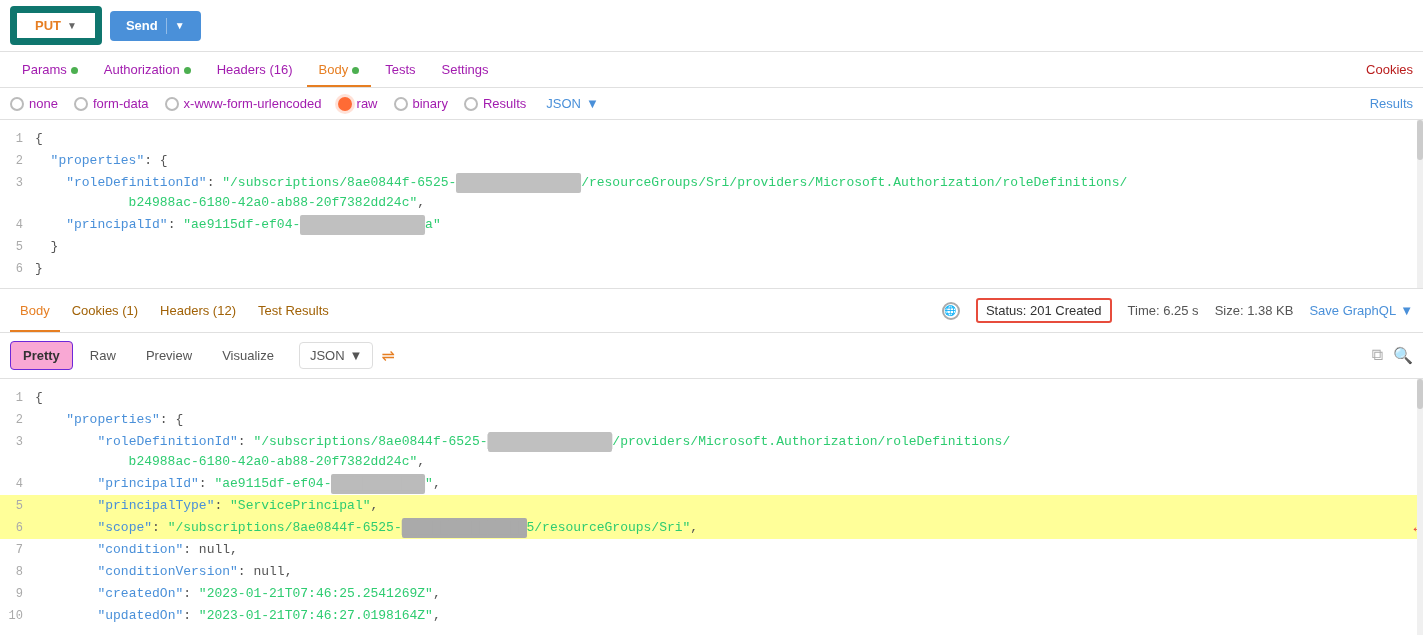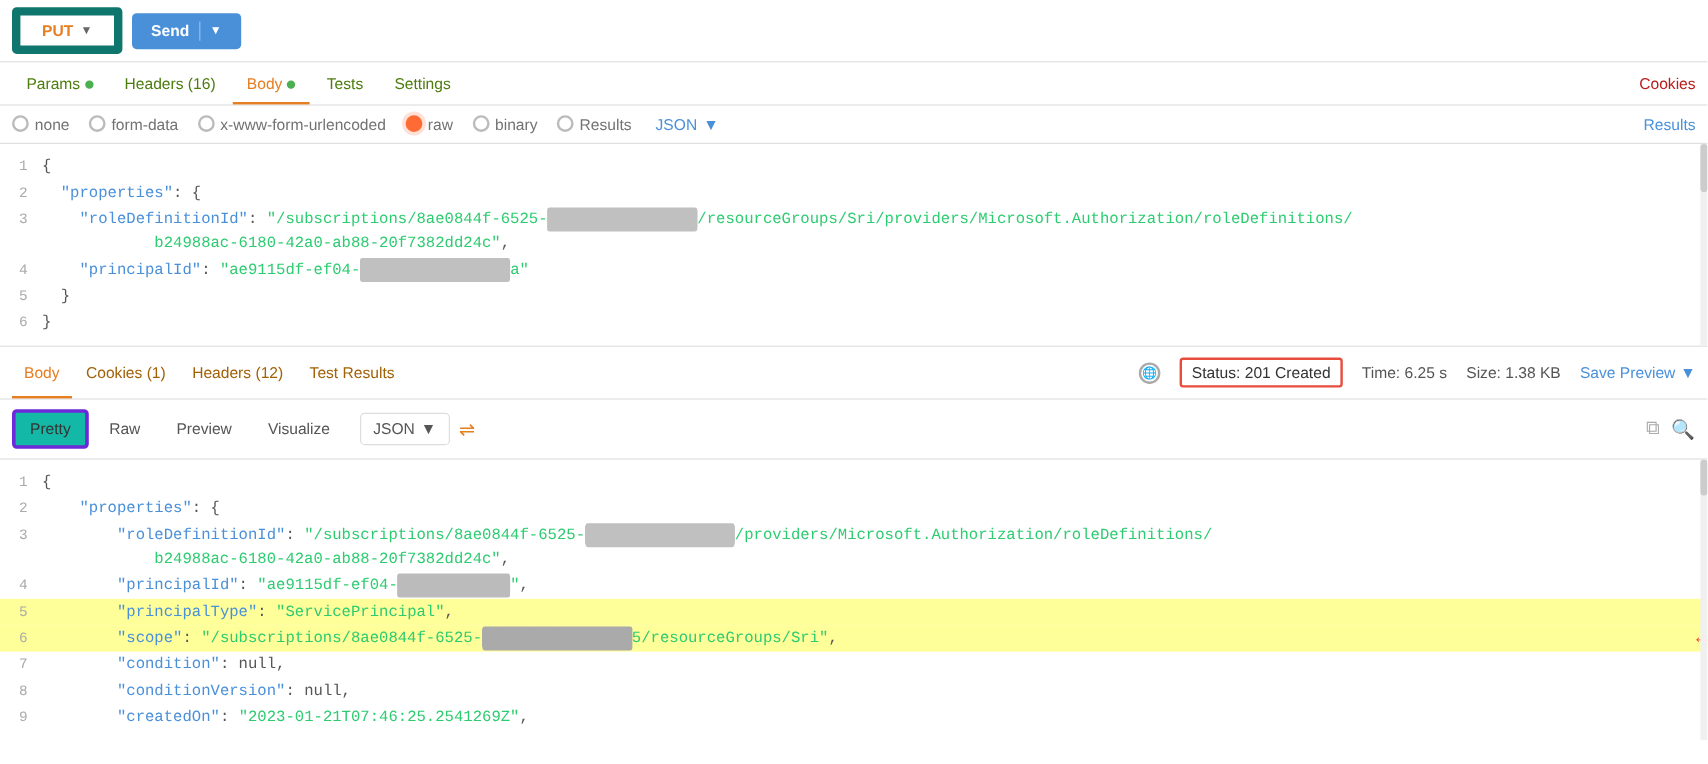--- a/index.html
+++ b/index.html
@@ -9,29 +9,29 @@
     .top-bar { display: flex; align-items: center; padding: 6px 10px; border-bottom: 1px solid #e0e0e0; gap: 8px; }
     .method-select { display: flex; align-items: center; background: #fff; border: 7px solid #0f766e; border-radius: 4px; padding: 5px 18px; font-size: 13px; font-weight: 600; color: #e67e22; gap: 6px; cursor: pointer; min-width: 90px; }
     .method-select .chevron { font-size: 10px; color: #666; }
     .url-bar { flex: 1; border: 1px solid #ddd; border-radius: 4px; padding: 6px 10px; font-size: 12px; color: #555; background: #fff; overflow: hidden; text-overflow: ellipsis; white-space: nowrap; }
     .send-btn { display: flex; align-items: center; background: #4a90d9; color: #fff; border: none; border-radius: 4px; padding: 7px 16px; font-size: 13px; font-weight: 600; cursor: pointer; gap: 8px; }
     .send-btn .divider { width: 1px; height: 16px; background: rgba(255,255,255,0.4); }
     .send-btn .arrow { font-size: 10px; }
 
     
     .tabs-row { display: flex; align-items: center; padding: 0 10px; border-bottom: 1px solid #e0e0e0; gap: 2px; }
-    .tab { padding: 10px 12px; font-size: 13px; color: #4d7c0f; cursor: pointer; position: relative; white-space: nowrap; }
+    .tab { padding: 10px 12px; font-size: 13px; color: #a21caf; cursor: pointer; position: relative; white-space: nowrap; }
     .tab .dot { display: inline-block; width: 7px; height: 7px; border-radius: 50%; margin-left: 4px; vertical-align: middle; }
     .tab.active { color: #e67e22; }
     .tab.active::after { content: ''; position: absolute; bottom: 0; left: 0; right: 0; height: 2px; background: #e67e22; }
     .tabs-row .cookies-link { margin-left: auto; color: #b91c1c; cursor: pointer; font-size: 13px; }
 
     
     .body-options { display: flex; align-items: center; padding: 8px 10px; border-bottom: 1px solid #e0e0e0; gap: 16px; }
-    .radio-opt { display: flex; gap: 5px; cursor: pointer; font-size: 13px; color: #737373; }
+    .radio-opt { display: flex; align-items: center; gap: 5px; cursor: pointer; font-size: 13px; color: #a21caf; }
     .radio-circle { width: 14px; height: 14px; border-radius: 50%; border: 2px solid #aaa; display: inline-block; flex-shrink: 0; }
     .radio-circle.active { border-color: #ff6b35; background: #ff6b35; box-shadow: 0 0 0 3px rgba(255,107,53,0.2); }
     .radio-circle.inactive { border-color: #bbb; }
     .json-select { display: flex; align-items: center; gap: 5px; color: #4a90d9; cursor: pointer; font-size: 13px; margin-left: 4px; }
     .beautify-btn { margin-left: auto; color: #4a90d9; cursor: pointer; font-size: 13px; }
 
     
     .editor-area { background: #fff; border-bottom: 1px solid #e0e0e0; font-family: 'Courier New', monospace; font-size: 13px; padding: 8px 0; position: relative; overflow: hidden; }
     .code-line { display: flex; min-height: 20px; line-height: 20px; padding: 1px 0; }
     .line-num { width: 35px; text-align: right; padding-right: 12px; color: #aaa; flex-shrink: 0; user-select: none; font-size: 12px; }
@@ -49,21 +49,21 @@
     .status-info { display: flex; align-items: center; gap: 16px; margin-left: auto; }
     .status-badge { border: 2px solid #e74c3c; padding: 3px 8px; border-radius: 3px; font-size: 13px; color: #333; font-weight: 500; }
     .time-info { font-size: 13px; color: #555; }
     .size-info { font-size: 13px; color: #555; }
     .save-response { color: #4a90d9; font-size: 13px; cursor: pointer; display: flex; align-items: center; gap: 4px; }
     .globe-icon { width: 18px; height: 18px; border-radius: 50%; border: 2px solid #aaa; display: inline-flex; align-items: center; justify-content: center; font-size: 10px; color: #888; }
 
     
     .resp-view-row { display: flex; align-items: center; padding: 8px 10px; border-bottom: 1px solid #e0e0e0; gap: 4px; }
     .rvtab { padding: 6px 12px; font-size: 13px; color: #555; cursor: pointer; border: 1px solid transparent; border-radius: 4px; }
-    .rvtab.active { background: #14b8a6; border: 3px solid #6d28d9; color: #333; font-weight: 400; }
+    .rvtab.active { background: #f9a8d4; border: 1px solid #6d28d9; color: #333; font-weight: 700; }
     .json-format-btn { display: flex; align-items: center; gap: 5px; border: 1px solid #ddd; border-radius: 4px; padding: 5px 10px; font-size: 13px; color: #555; cursor: pointer; margin-left: 8px; }
     .filter-icon { color: #e67e22; font-size: 16px; cursor: pointer; margin-left: 4px; }
     .resp-actions { margin-left: auto; display: flex; gap: 10px; }
     .resp-action-btn { color: #aaa; cursor: pointer; font-size: 16px; }
 
     
     .resp-body { font-family: 'Courier New', monospace; font-size: 13px; padding: 8px 0; overflow: auto; flex: 1; position: relative; }
     .highlighted-line { background: #ffff99; }
     .redacted { display: inline-block; background: #c0c0c0; color: #c0c0c0; border-radius: 2px; }
     .red-arrow { color: #e74c3c; font-size: 16px; }
@@ -84,20 +84,23 @@
   <div class="send-btn">
     <span>Send</span>
     <div class="divider"></div>
     <span class="arrow">▼</span>
   </div>
 </div>
 
 <div class="tabs-row section">
   <div class="tab">
     <span>Params</span><span class="dot" style="background:#4caf50;"></span>
+  </div>
+  <div class="tab">
+    <span>Authorization</span><span class="dot" style="background:#4caf50;"></span>
   </div>
   <div class="tab">
     <span>Headers (16)</span>
   </div>
   <div class="tab active">
     <span>Body</span><span class="dot" style="background:#4caf50;"></span>
   </div>
   <div class="tab">
     <span>Tests</span>
   </div>
@@ -183,21 +186,21 @@
     <div class="rtab">
       <span>Test Results</span>
     </div>
   </div>
   <div class="status-info">
     <div class="globe-icon">🌐</div>
     <div class="status-badge">Status: 201 Created</div>
     <span class="time-info">Time: 6.25 s</span>
     <span class="size-info">Size: 1.38 KB</span>
     <span class="save-response">
-      <span>Save Preview</span>
+      <span>Save GraphQL</span>
       <span>▼</span>
     </span>
   </div>
 </div>
 
 <div class="resp-view-row section">
   <div class="rvtab active">
     <span>Pretty</span>
   </div>
   <div class="rvtab">
@@ -261,17 +264,21 @@
   <div class="code-line">
     <span class="line-num">8</span>
     <span class="code-content"><span class="p">        </span><span class="k">"conditionVersion"</span><span class="p">: null,</span></span>
   </div>
 
   <div class="code-line">
     <span class="line-num">9</span>
     <span class="code-content"><span class="p">        </span><span class="k">"createdOn"</span><span class="p">: </span><span class="s">"2023-01-21T07:46:25.2541269Z"</span><span class="p">,</span></span>
   </div>
 
+  <div class="code-line">
+    <span class="line-num">10</span>
+    <span class="code-content"><span class="p">        </span><span class="k">"updatedOn"</span><span class="p">: </span><span class="s">"2023-01-21T07:46:27.0198164Z"</span><span class="p">,</span></span>
+  </div>
 
   <div style="position:absolute; right:0; top:0; bottom:0; width:6px; background:#f0f0f0;">
     <div style="position:absolute; right:0; top:0; width:6px; height:30px; background:#ccc; border-radius:3px;"></div>
   </div>
 </div>
 
 </body></html>

